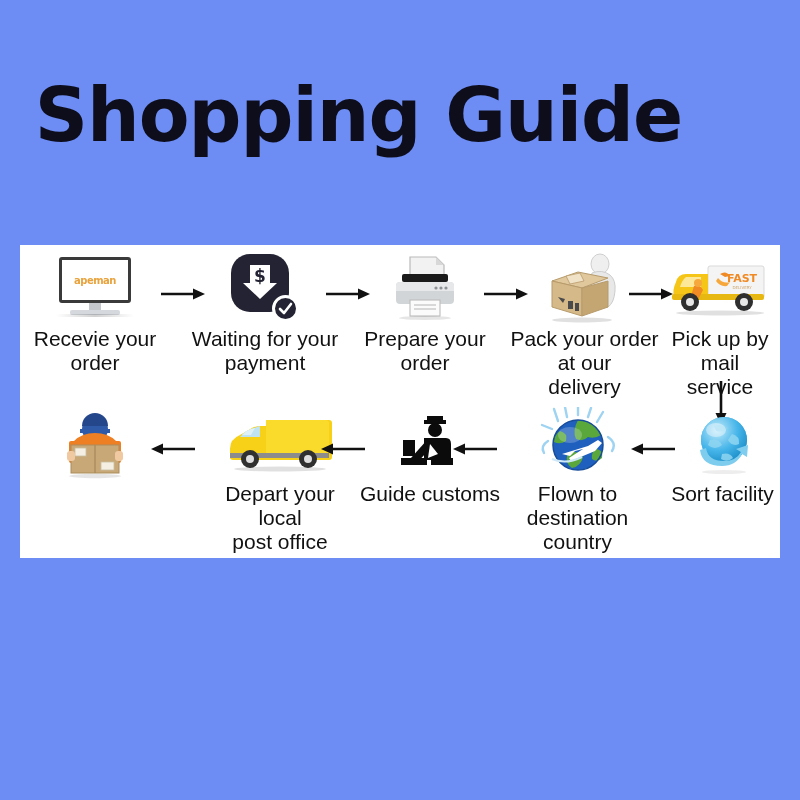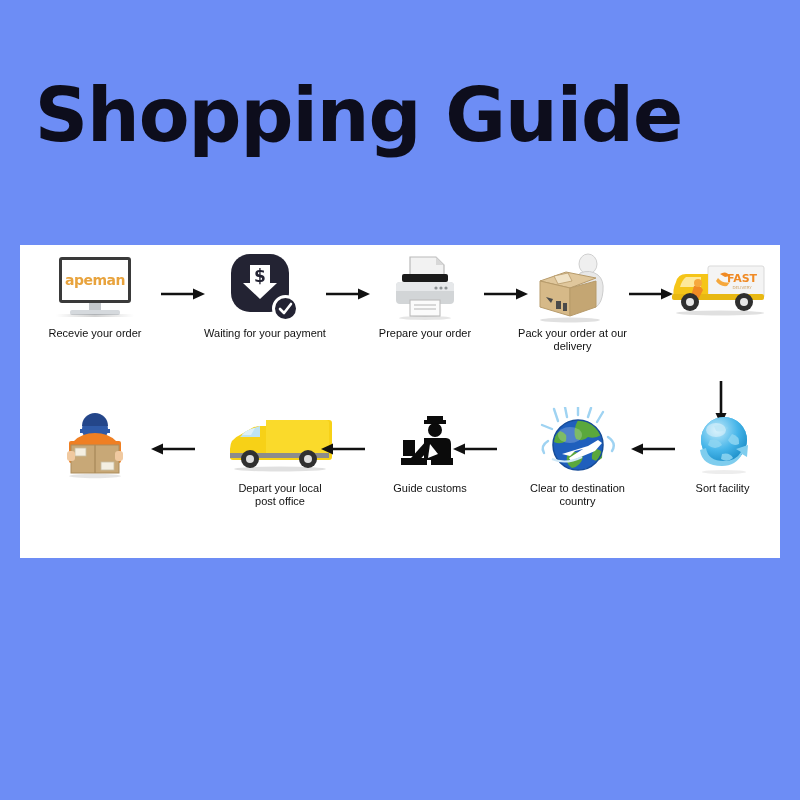--- a/index.html
+++ b/index.html
@@ -62,21 +62,21 @@
   }
   .icon-box {
     height: 78px;
     display: flex;
     align-items: center;
     justify-content: center;
     margin-top: 4px;
   }
   .label {
     font-family: "Liberation Sans", sans-serif;
-    font-size: 11px;
+    font-size: 21px;
     color: #111111;
     line-height: 1.15;
     padding: 0 2px;
   }
 
   
   .arrow-h {
     position: absolute;
     top: 42px;
     width: 46px;
@@ -103,21 +103,21 @@
     border-radius: 3px;
     box-sizing: border-box;
     display: flex;
     align-items: center;
     justify-content: center;
     overflow: hidden;
   }
   .monitor .logo {
     font-family: "DejaVu Sans", sans-serif;
     font-weight: bold;
-    font-size: 14px;
+    font-size: 10px;
     color: #e8a33d;
     letter-spacing: -0.5px;
     text-align: center;
   }
   .monitor .neck {
     position: absolute;
     left: 33px; top: 46px;
     width: 12px; height: 8px;
     background: #c4c8cc;
   }
@@ -247,21 +247,21 @@
         </div>
       </div>
 
       <div class="arrow-h" style="left:463px;">
         <svg class="svg-icon" width="46" height="14" viewBox="0 0 46 14">
           <line x1="1" y1="7" x2="34" y2="7" stroke="#111111" stroke-width="2.6"></line>
           <polygon points="33,1.5 45,7 33,12.5" fill="#111111"></polygon>
         </svg>
       </div>
 
-      <div class="step" style="left:470px;width:165px;text-align:center;">
+      <div class="step" style="left:482px;width:165px;text-align:center;">
         <div class="icon-box">
           <svg class="svg-icon" width="86" height="70" viewBox="0 0 86 70">
 
             <ellipse cx="58" cy="11" rx="9" ry="10" fill="#efefef" stroke="#cfcfcf" stroke-width="1"></ellipse>
             <path d="M50 20 q10 -4 18 2 q6 5 5 16 q-1 12 -7 16 h-16 q-5 -12 -3 -22 z" fill="#e8e8e8" stroke="#cdcdcd" stroke-width="1"></path>
             <path d="M50 24 q-12 4 -14 12 q-1 5 3 7 l6 -4 q-1 -6 7 -9 z" fill="#efefef" stroke="#cfcfcf" stroke-width="1"></path>
 
             <path d="M10 28 l26 -9 l30 6 l-26 10 z" fill="#e0c79c" stroke="#b79b6b" stroke-width="1"></path>
             <path d="M10 28 v26 l30 9 v-28 z" fill="#d6b988" stroke="#b79b6b" stroke-width="1"></path>
             <path d="M40 35 v28 l26 -9 v-26 z" fill="#c4a673" stroke="#b79b6b" stroke-width="1"></path>
@@ -301,20 +301,24 @@
 
             <path d="M26 28 q6 -2 9 4 l-4 8 q-4 2 -8 -2 z" fill="#f08a24"></path>
             <circle cx="30" cy="25" r="4" fill="#f6a83c"></circle>
 
             <circle cx="22" cy="44" r="9" fill="#2f2f2f"></circle>
             <circle cx="22" cy="44" r="4" fill="#e7e7e7"></circle>
             <circle cx="76" cy="44" r="9" fill="#2f2f2f"></circle>
             <circle cx="76" cy="44" r="4" fill="#e7e7e7"></circle>
             <ellipse cx="52" cy="55" rx="44" ry="2.5" fill="rgba(0,0,0,.12)"></ellipse>
           </svg>
+        </div>
+        <div class="label">
+          <div>Pick up by mail</div>
+          <div>service</div>
         </div>
       </div>
 
     </div>
 
     <div class="arrow-v" style="left:694px;top:135px;">
       <svg class="svg-icon" width="14" height="46" viewBox="0 0 14 46">
         <line x1="7" y1="1" x2="7" y2="34" stroke="#111111" stroke-width="2.6"></line>
         <polygon points="1.5,33 7,45 12.5,33" fill="#111111"></polygon>
       </svg>
@@ -434,21 +438,21 @@
             <path d="M58 42 q8 1 6 9 q-5 5 -10 1 q-1 -7 4 -10 z" fill="#5aa83c"></path>
             <circle cx="40" cy="38" r="25" fill="none" stroke="#164c99" stroke-width="1.5"></circle>
             <ellipse cx="32" cy="28" rx="12" ry="8" fill="rgba(255,255,255,.22)"></ellipse>
 
             <path d="M24 47 l26 -8 l10 -6 l4 3 l-7 8 l-24 10 l-2 -3 l14 -9 l-8 2 l-5 5 z" fill="#ffffff"></path>
 
             <path d="M14 52 q14 6 30 -2" stroke="#cfe8f7" stroke-width="2" fill="none"></path>
           </svg>
         </div>
         <div class="label">
-          <div>Clear to destination</div>
+          <div>Flown to destination</div>
           <div>country</div>
         </div>
       </div>
 
       <div class="arrow-h" style="left:610px;">
         <svg class="svg-icon" width="46" height="14" viewBox="0 0 46 14">
           <line x1="12" y1="7" x2="45" y2="7" stroke="#111111" stroke-width="2.6"></line>
           <polygon points="13,1.5 1,7 13,12.5" fill="#111111"></polygon>
         </svg>
       </div>

